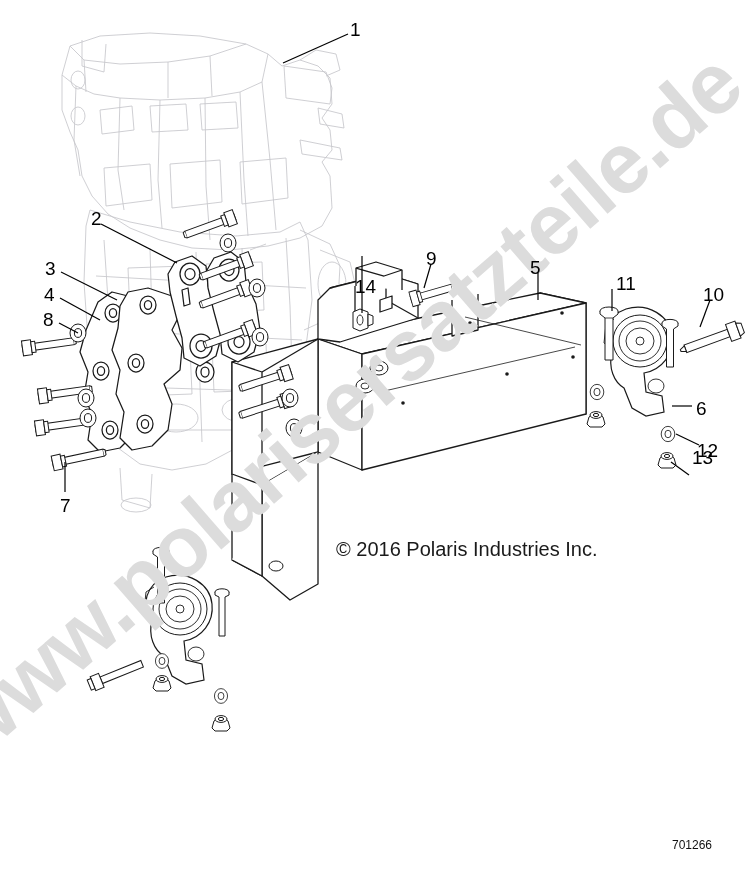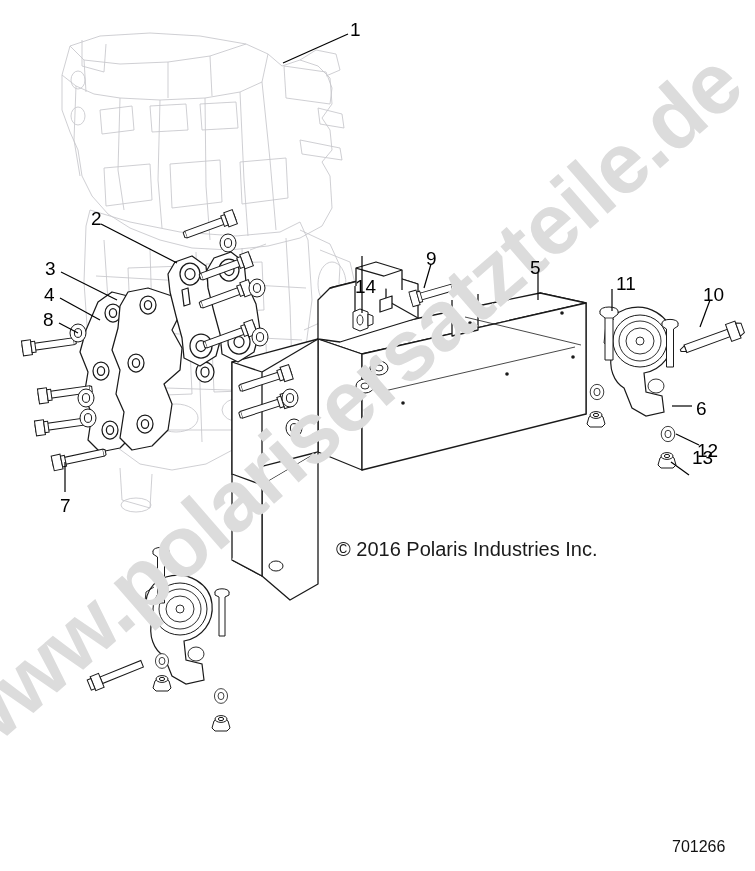--- a/index.html
+++ b/index.html
@@ -40,21 +40,21 @@
     left:336px; top:538px;
     font-family:"Liberation Sans", sans-serif;
     font-size:20px;
     color:#1a1a1a;
     white-space:nowrap;
   }
   .partnum{
     position:absolute;
     left:672px; top:838px;
     font-family:"Liberation Sans", sans-serif;
-    font-size:16px;
+    font-size:12px;
     color:#111111;
     white-space:nowrap;
   }
 </style>
 </head>
 <body>
 
 <div id="sheet">
 
   <svg id="diagram-svg" viewBox="0 0 755 871">

